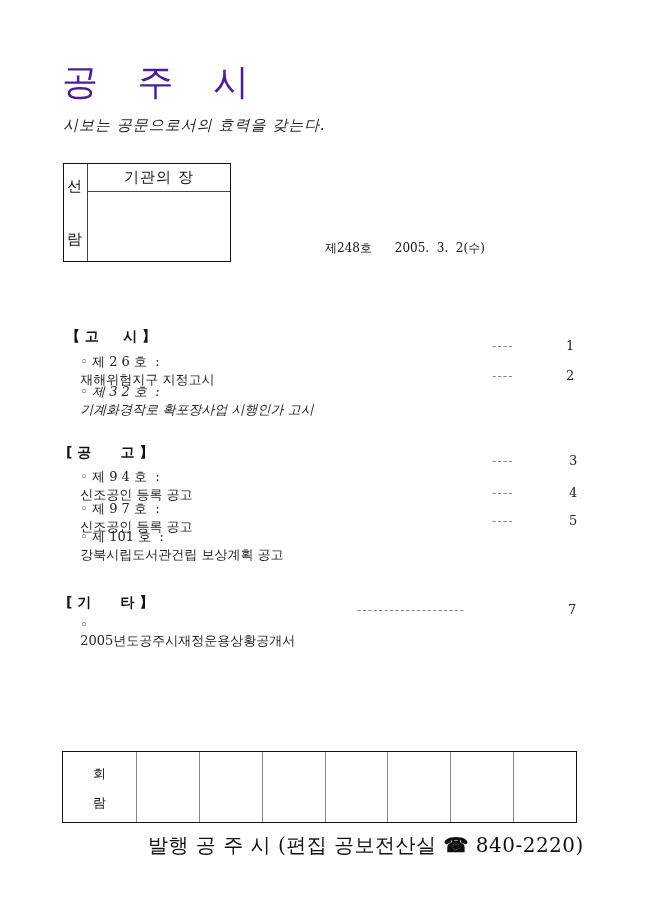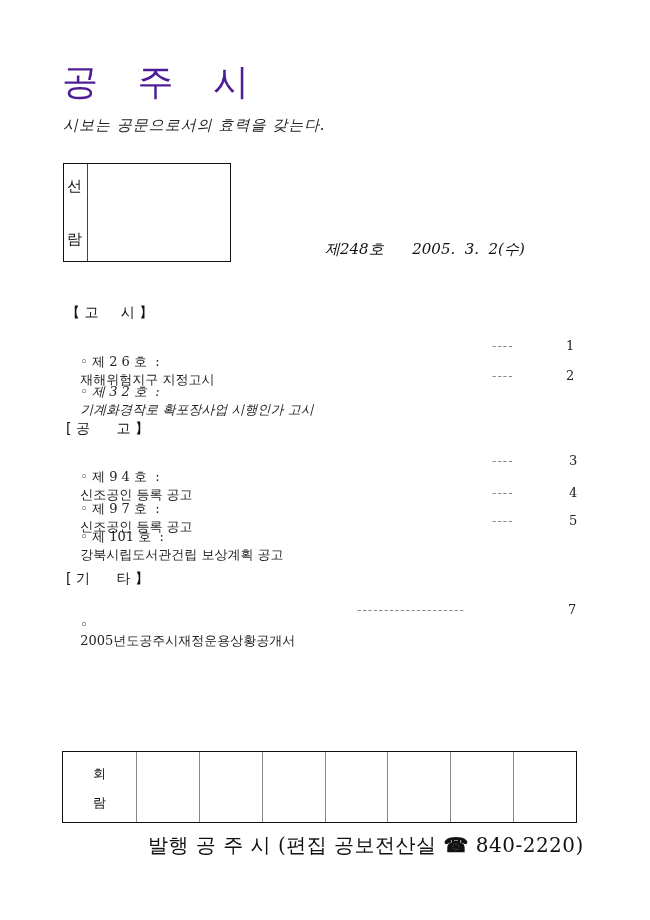--- a/index.html
+++ b/index.html
@@ -25,25 +25,26 @@
     border-right: 1px solid #444; box-sizing: border-box;
   }
   .review-side .c1 { position: absolute; left: 3px; top: 13px; font-size: 15px; }
   .review-side .c2 { position: absolute; left: 3px; top: 66px; font-size: 15px; }
   .review-head {
     position: absolute; left: 24px; top: 0; right: 0; height: 27px;
     border-bottom: 1px solid #444; text-align: center; font-size: 15px; line-height: 27px;
     letter-spacing: 1px;
   }
   .issue-info {
-    left: 325px; top: 240px; font-size: 15px; white-space: pre; font-style: italic;
+    left: 325px; top: 240px; font-size: 12px; white-space: pre;
   }
   .section-head {
-    font-size: 14px; font-weight: normal; white-space: pre;
+    font-size: 14px; font-weight: bold; white-space: pre;
     font-family: "DejaVu Sans", "Liberation Sans", sans-serif;
+    margin-top: 24px;
   }
   .row { font-size: 13px; white-space: pre; color: #222; }
   .dash { color: #888; font-size: 13px; white-space: pre; letter-spacing: 1px; }
   .pg { font-size: 13px; color: #222; }
   .sign-table {
     left: 62px; top: 751px; width: 515px; height: 72px;
     border: 1.5px solid #111; box-sizing: border-box; display: flex;
   }
   .sign-label {
     width: 73px; border-right: 1px solid #888; position: relative; font-size: 13px;
@@ -61,20 +62,21 @@
 <body>
 
 <div class="abs title">공 주 시</div>
 <div class="abs subtitle">시보는 공문으로서의 효력을 갖는다.</div>
 
 <div class="abs review-box">
   <div class="review-side">
     <span class="c1">선</span>
     <span class="c2">람</span>
   </div>
+  <div class="review-head">기관의 장</div>
 </div>
 
 <div class="abs issue-info"><span>제248호</span>      <span>2005.  3.  2(수)</span></div>
 
 <div class="abs section-head" style="left:66px; top:304px;">【 고     시 】</div>
 <div class="abs row" style="left:72px; top:338px;">
   <span>◦ 제 2 6 호  :</span>
   <span>재해위험지구 지정고시</span>
 </div>
 <div class="abs dash" style="left:492px; top:338px;">----</div>

